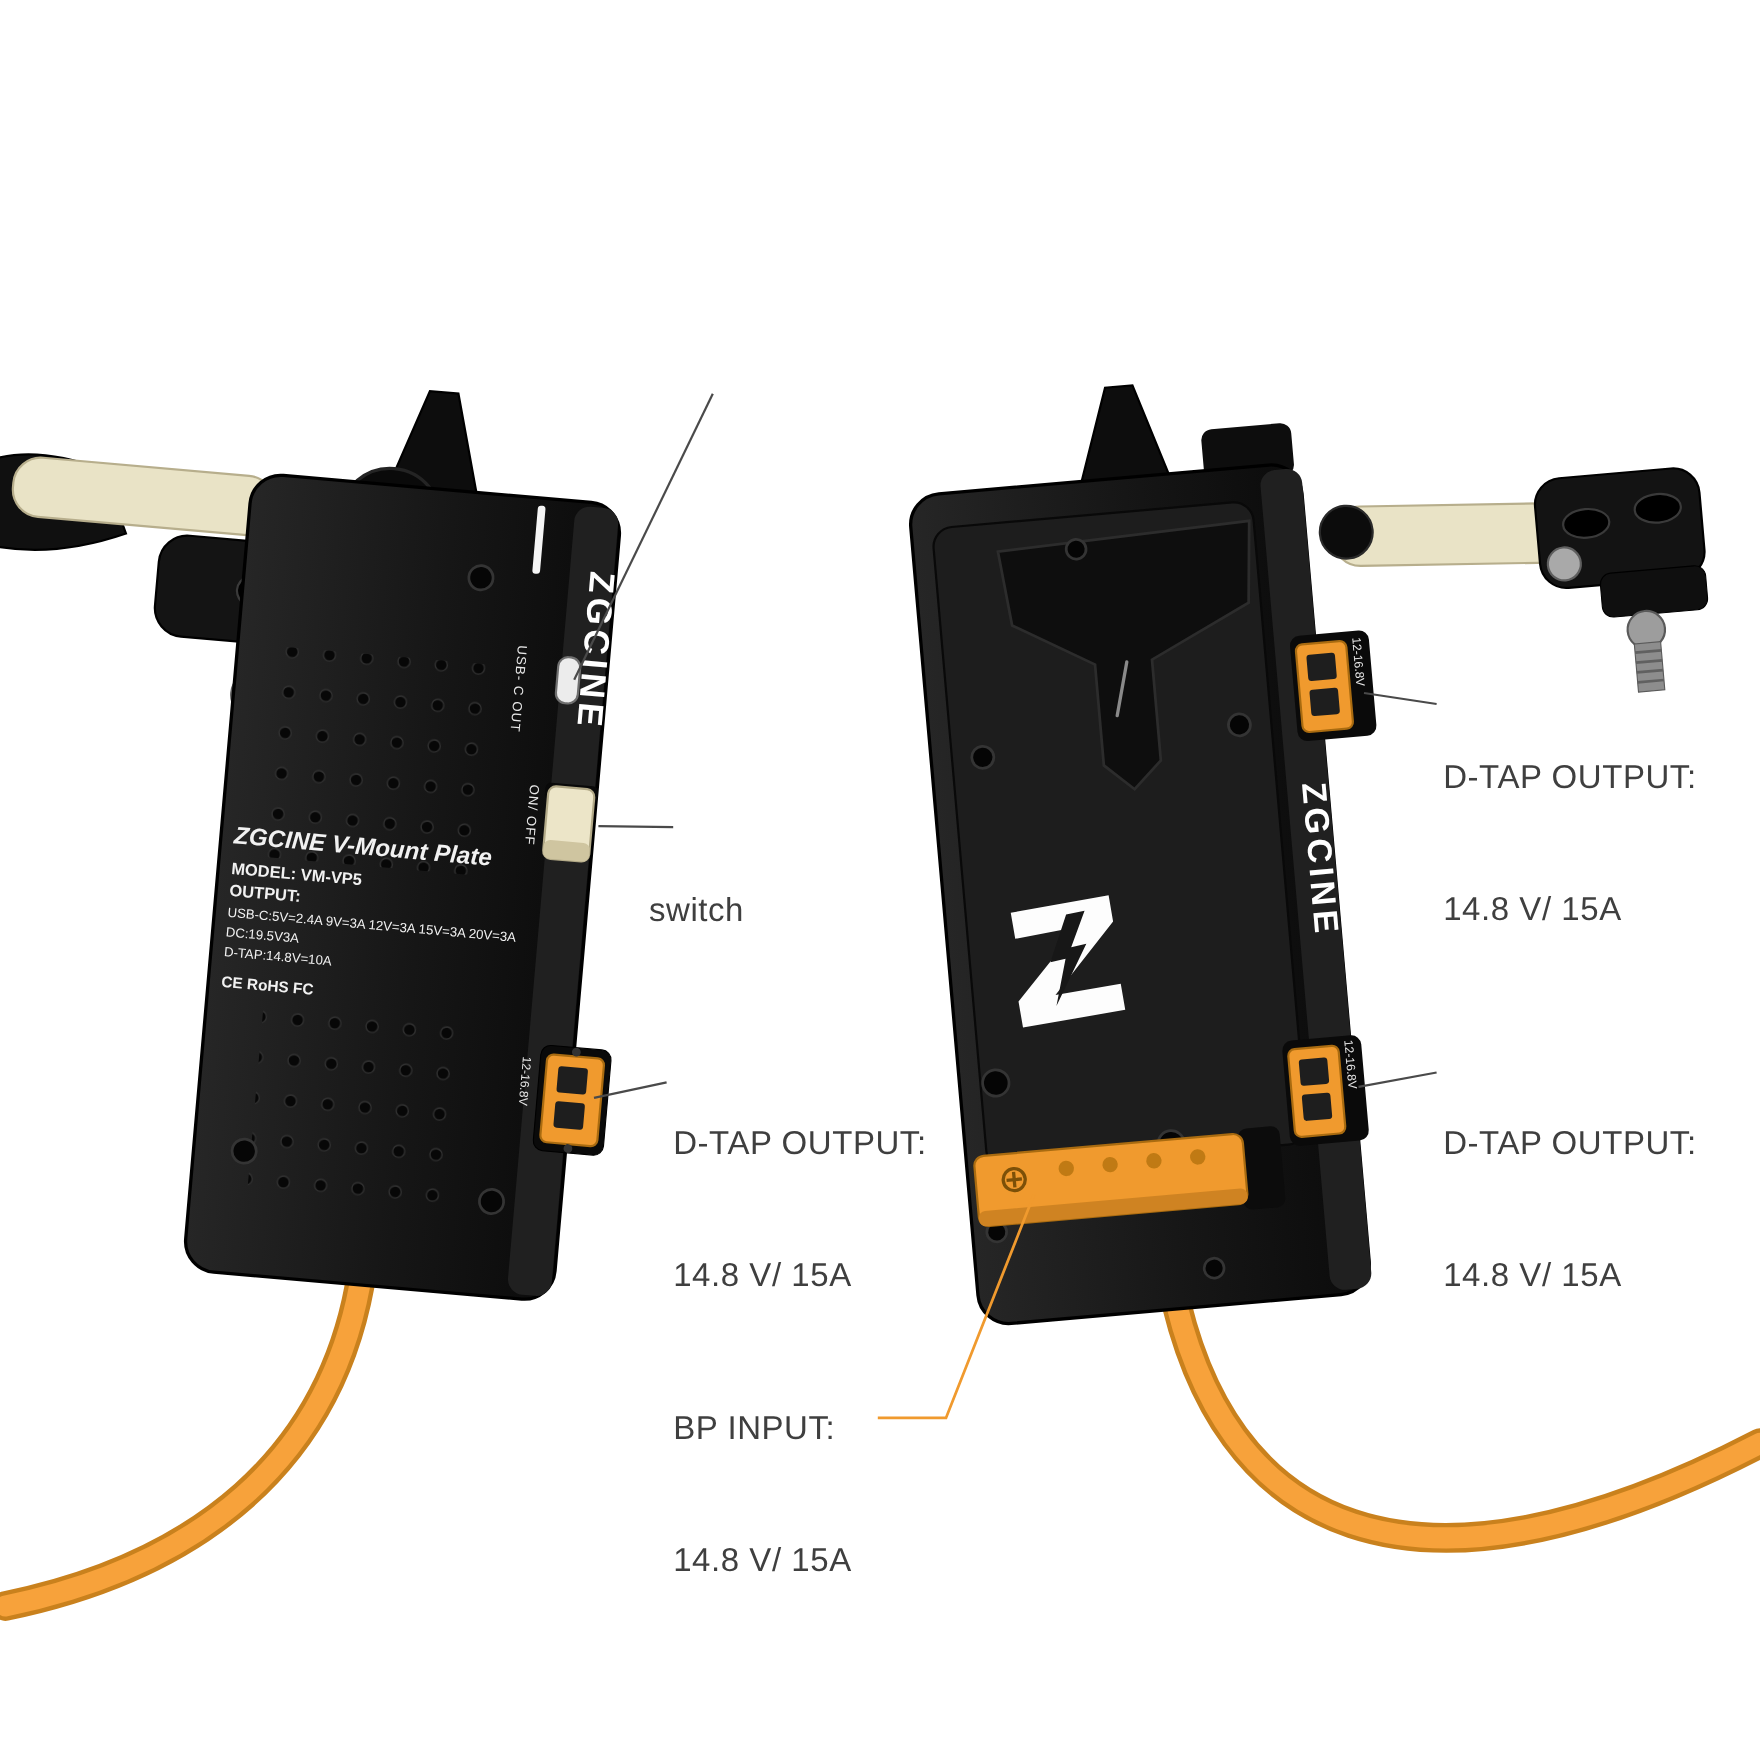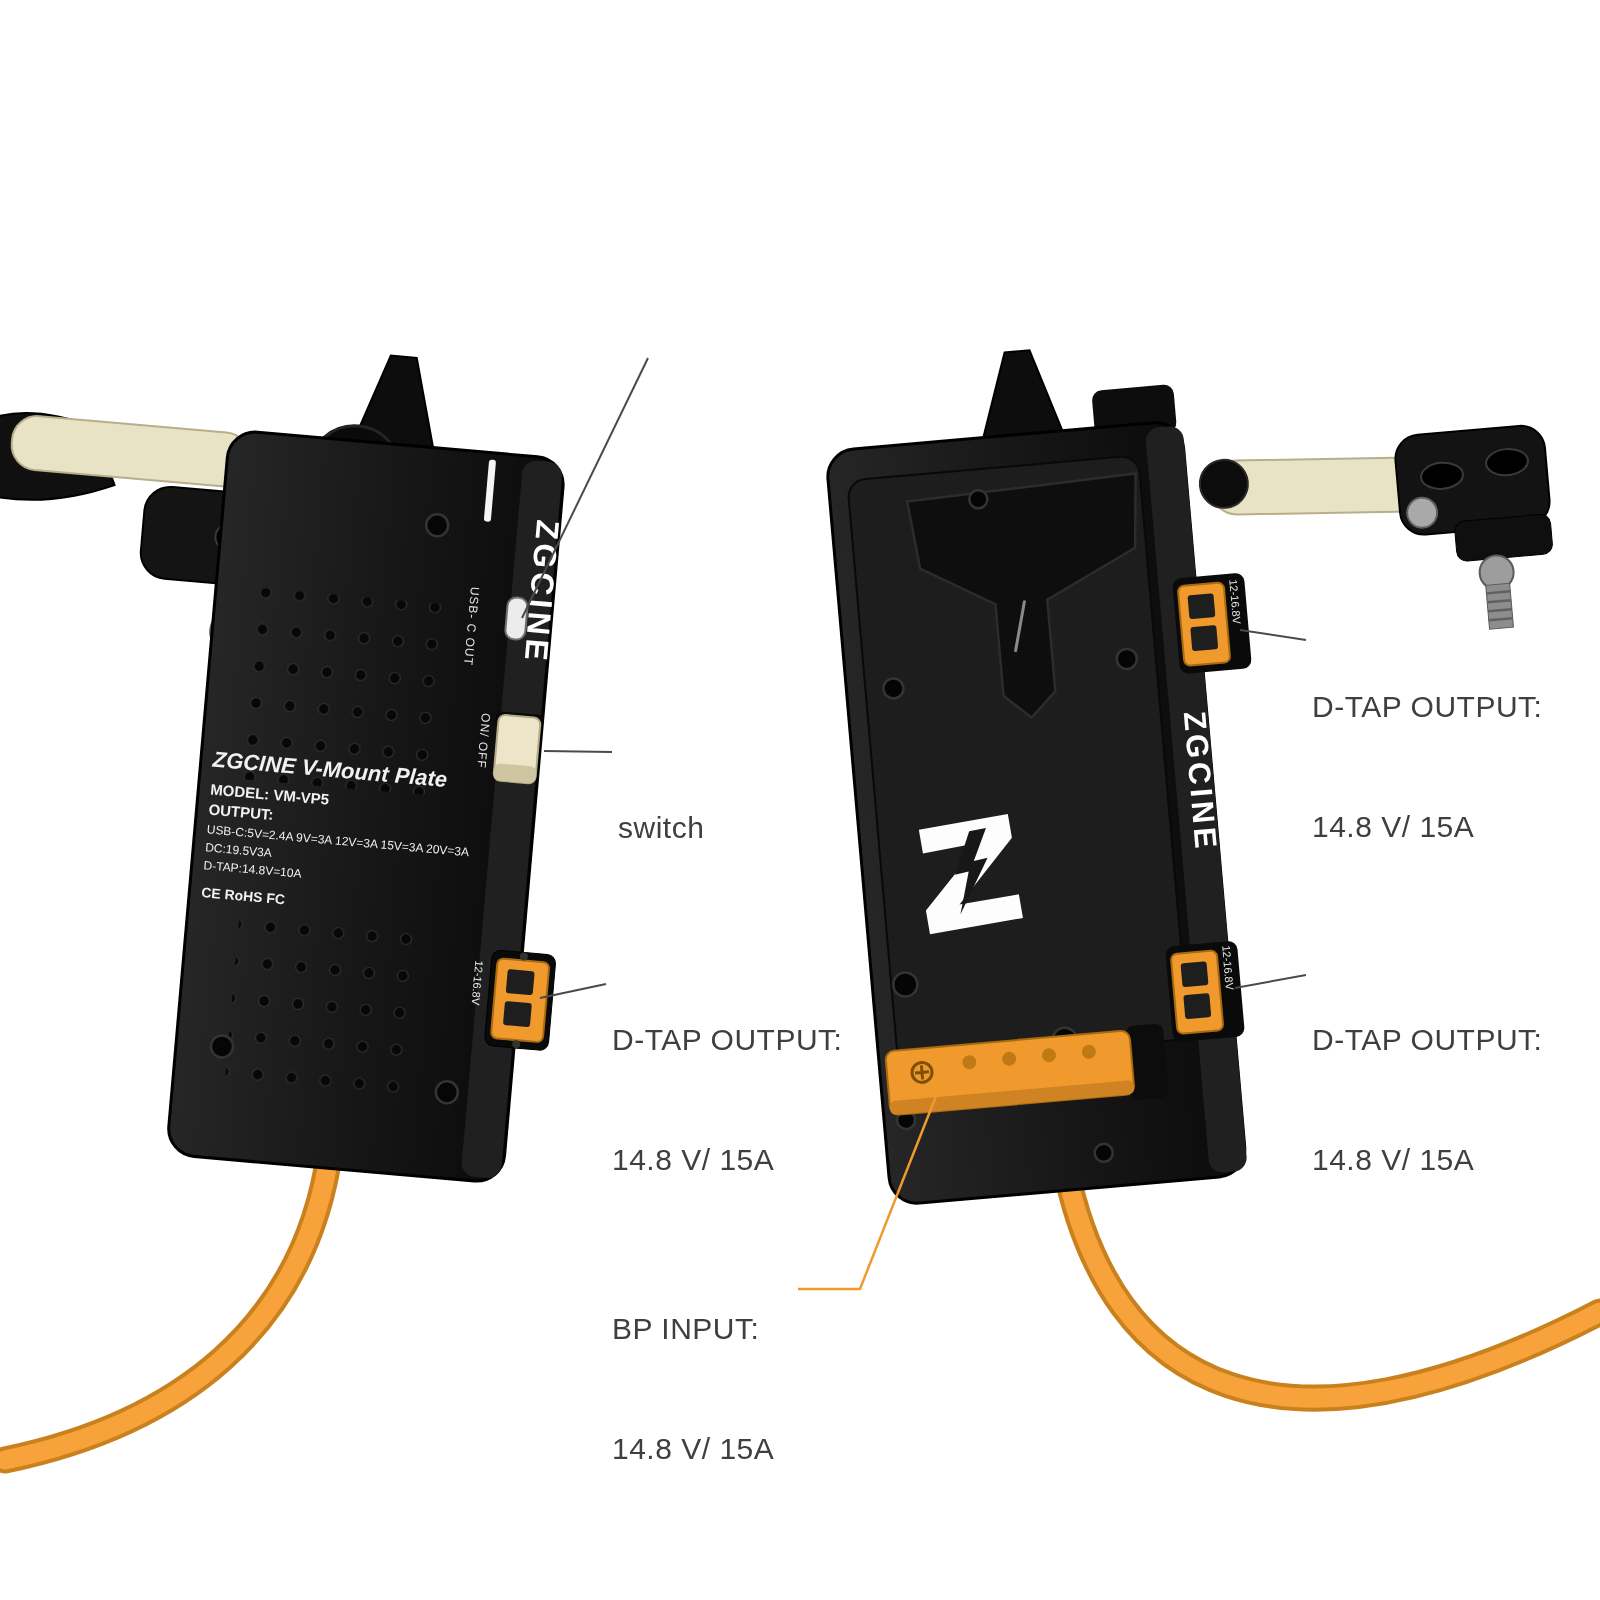--- a/index.html
+++ b/index.html
@@ -187,37 +187,37 @@
       <line x1="648" y1="358" x2="522" y2="618" stroke="#4a4a4a" stroke-width="2"></line>
       <line x1="612" y1="752" x2="544" y2="751" stroke="#4a4a4a" stroke-width="2"></line>
       <line x1="606" y1="984" x2="540" y2="998" stroke="#4a4a4a" stroke-width="2"></line>
       <line x1="1306" y1="640" x2="1240" y2="630" stroke="#4a4a4a" stroke-width="2"></line>
       <line x1="1306" y1="975" x2="1235" y2="988" stroke="#4a4a4a" stroke-width="2"></line>
       <polyline points="798,1289 860,1289 940,1086" stroke="#F09A2E" stroke-width="2.5"></polyline>
     </g>
   </svg>
 
 
-  <div class="callout" style="left:618px;top:728px;">
+  <div class="callout" style="left:590px;top:728px;">
     <div>switch</div>
   </div>
 
   <div class="callout" style="left:612px;top:940px;">
     <div>D-TAP OUTPUT:</div>
     <div>14.8 V/ 15A</div>
   </div>
 
   <div class="callout" style="left:1312px;top:607px;">
     <div>D-TAP OUTPUT:</div>
     <div>14.8 V/ 15A</div>
   </div>
 
   <div class="callout" style="left:1312px;top:940px;">
     <div>D-TAP OUTPUT:</div>
     <div>14.8 V/ 15A</div>
   </div>
 
-  <div class="callout" style="left:612px;top:1229px;">
+  <div class="callout" style="left:612px;top:1199px;">
     <div>BP INPUT:</div>
     <div>14.8 V/ 15A</div>
   </div>
 
 </div>
 
 </body></html>

